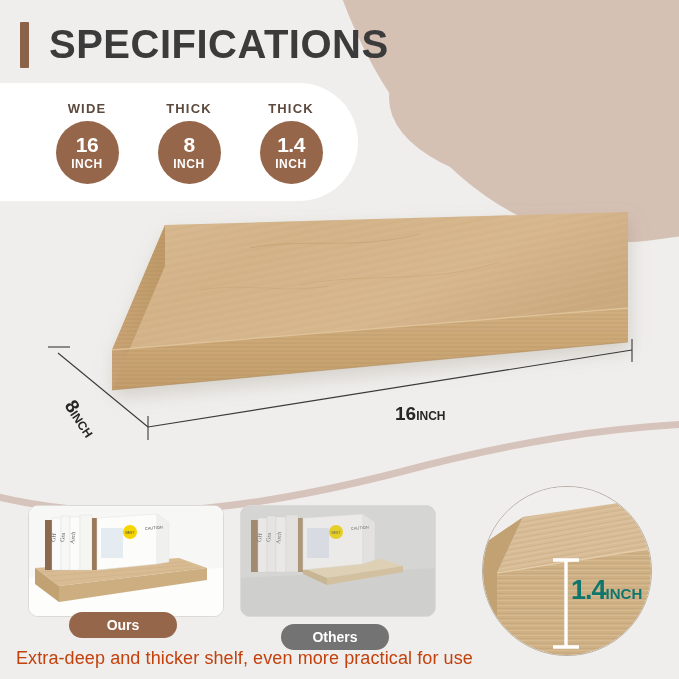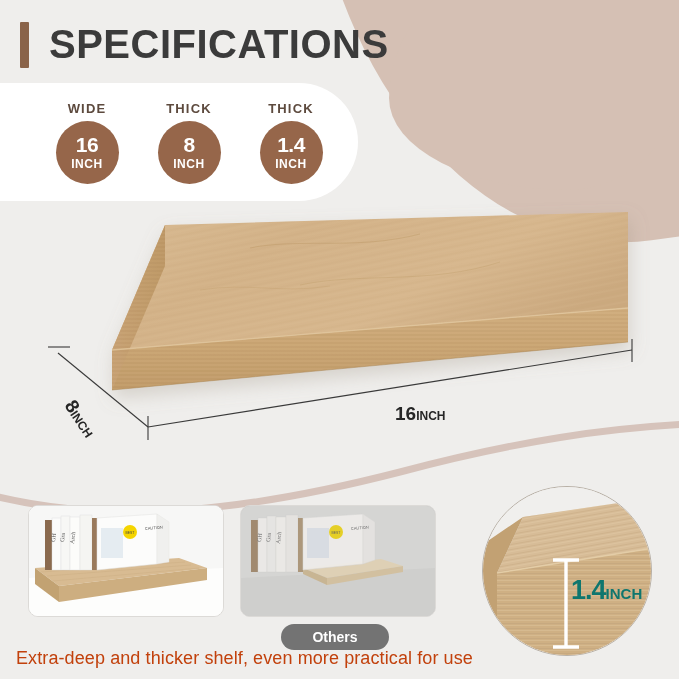--- a/index.html
+++ b/index.html
@@ -277,20 +277,23 @@
         <text x="101" y="28" font-size="3.4" font-family="Liberation Sans, sans-serif" text-anchor="middle" fill="#444">BEST</text>
         <text x="116" y="24" font-size="4" font-family="Liberation Sans, sans-serif" fill="#555" transform="rotate(-5 116 24)">CAUTION</text>
         <g font-size="6" font-family="Liberation Serif, serif" fill="#555">
           <text x="26" y="36" transform="rotate(-84 26 36)">GH</text>
           <text x="35" y="36" transform="rotate(-84 35 36)">Gra</text>
           <text x="45" y="38" transform="rotate(-84 45 38)">Arch</text>
         </g>
       </g>
     </svg>
   </div>
+  <div class="pill pill-ours">
+    <span>Ours</span>
+  </div>
 
   <div class="panel panel-others">
     <svg viewBox="0 0 196 112" width="196" height="112">
       <rect width="196" height="112" fill="#cfcfcd"></rect>
       <polygon points="0,0 196,0 196,62 0,72" fill="#d5d5d3"></polygon>
 
       <polygon points="62,62 140,53 162,60 86,72" fill="#ded0b5"></polygon>
       <polygon points="86,72 162,60 162,66 86,79" fill="#d2c0a0"></polygon>
       <polygon points="62,62 86,72 86,79 62,68" fill="#c8b593"></polygon>
 

